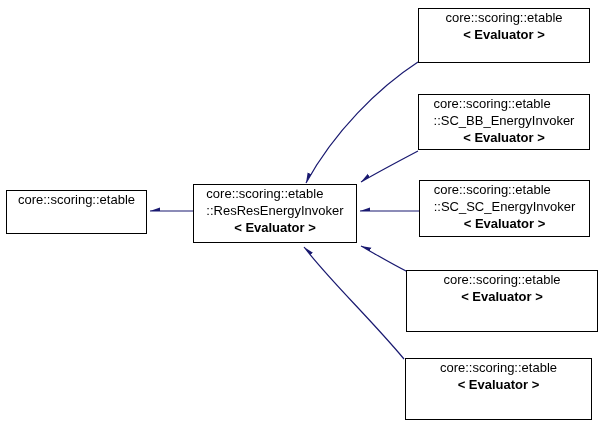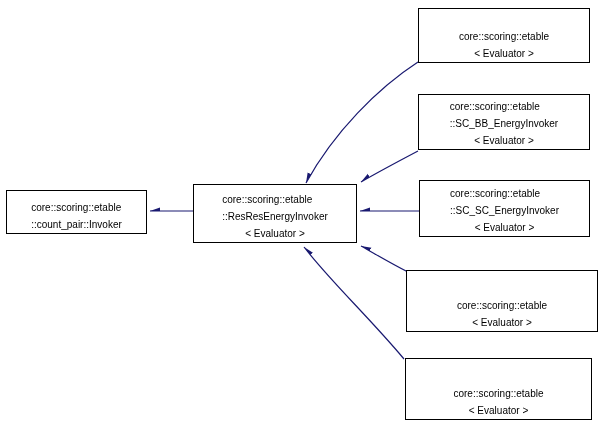--- a/index.html
+++ b/index.html
@@ -24,29 +24,29 @@
     left: 0; top: 0;
     width: 600px; height: 427px;
     z-index: 1;
   }
   .node {
     position: absolute;
     z-index: 2;
     background: var(--node-fill);
     border: 1px solid var(--node-border);
     color: var(--text);
-    font-size: 10px;
+    font-size: 13px;
     line-height: 17px;
     display: flex;
-    align-items: flex-end;
+    align-items: flex-start;
     justify-content: center;
     white-space: nowrap;
   }
   .node .label { text-align: left; }
-  .node .tparam { text-align: center; }
+  .node .tparam { text-align: center; font-weight: bold; }
 
   
   #node-count-pair-invoker   { left: 6px;   top: 190px; width: 141px; height: 44px; }
   #node-res-res              { left: 193px; top: 184px; width: 164px; height: 59px; }
   #node-bb-bb                { left: 418px; top: 8px;   width: 172px; height: 55px; }
   #node-sc-bb                { left: 418px; top: 94px;  width: 172px; height: 56px; }
   #node-sc-sc                { left: 419px; top: 180px; width: 171px; height: 57px; }
   #node-sc-whole             { left: 406px; top: 270px; width: 192px; height: 62px; }
   #node-whole-whole          { left: 405px; top: 358px; width: 187px; height: 62px; }
 </style>
@@ -67,21 +67,20 @@
       <path d="M 419,211 L 360,211" marker-end="url(#arrowhead)" stroke="#191970"></path>
       <path d="M 408,272 C 392,264 377,255 361,246" marker-end="url(#arrowhead)" stroke="#191970"></path>
       <path d="M 404,359 C 368,316 331,282 304,247" marker-end="url(#arrowhead)" stroke="#191970"></path>
       <path d="M 193,211 L 150,211" marker-end="url(#arrowhead)" stroke="#191970"></path>
     </g>
   </svg>
 
   <div class="node" id="node-count-pair-invoker">
     <div class="label">
       <div>core::scoring::etable</div>
-      <div>::count_pair::Invoker</div>
     </div>
   </div>
 
   <div class="node" id="node-res-res">
     <div class="label">
       <div>core::scoring::etable</div>
       <div>::ResResEnergyInvoker</div>
       <div class="tparam">&lt; Evaluator &gt;</div>
     </div>
   </div>

